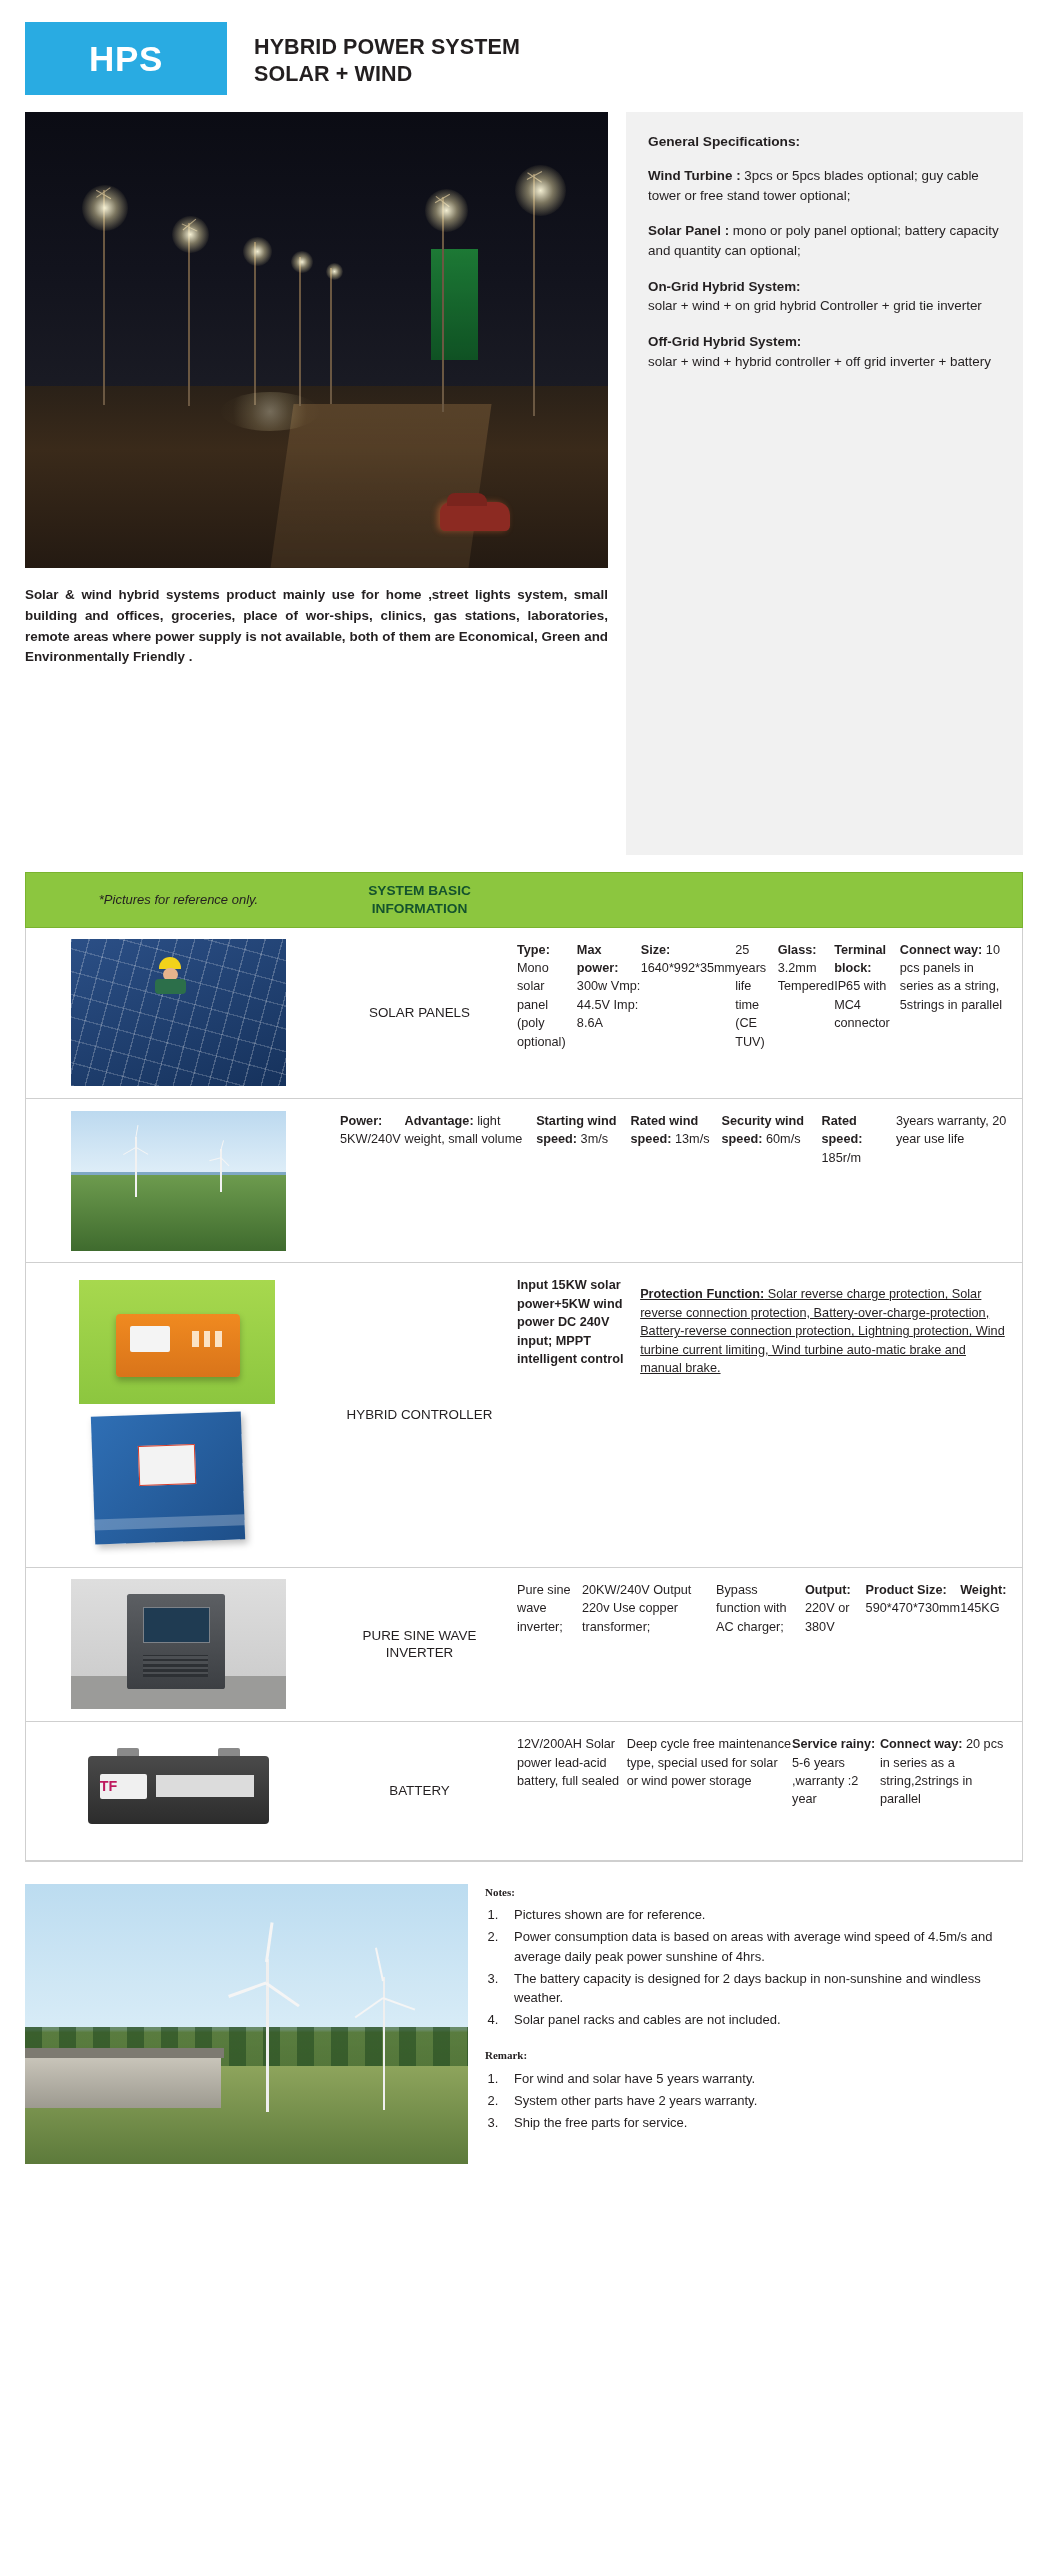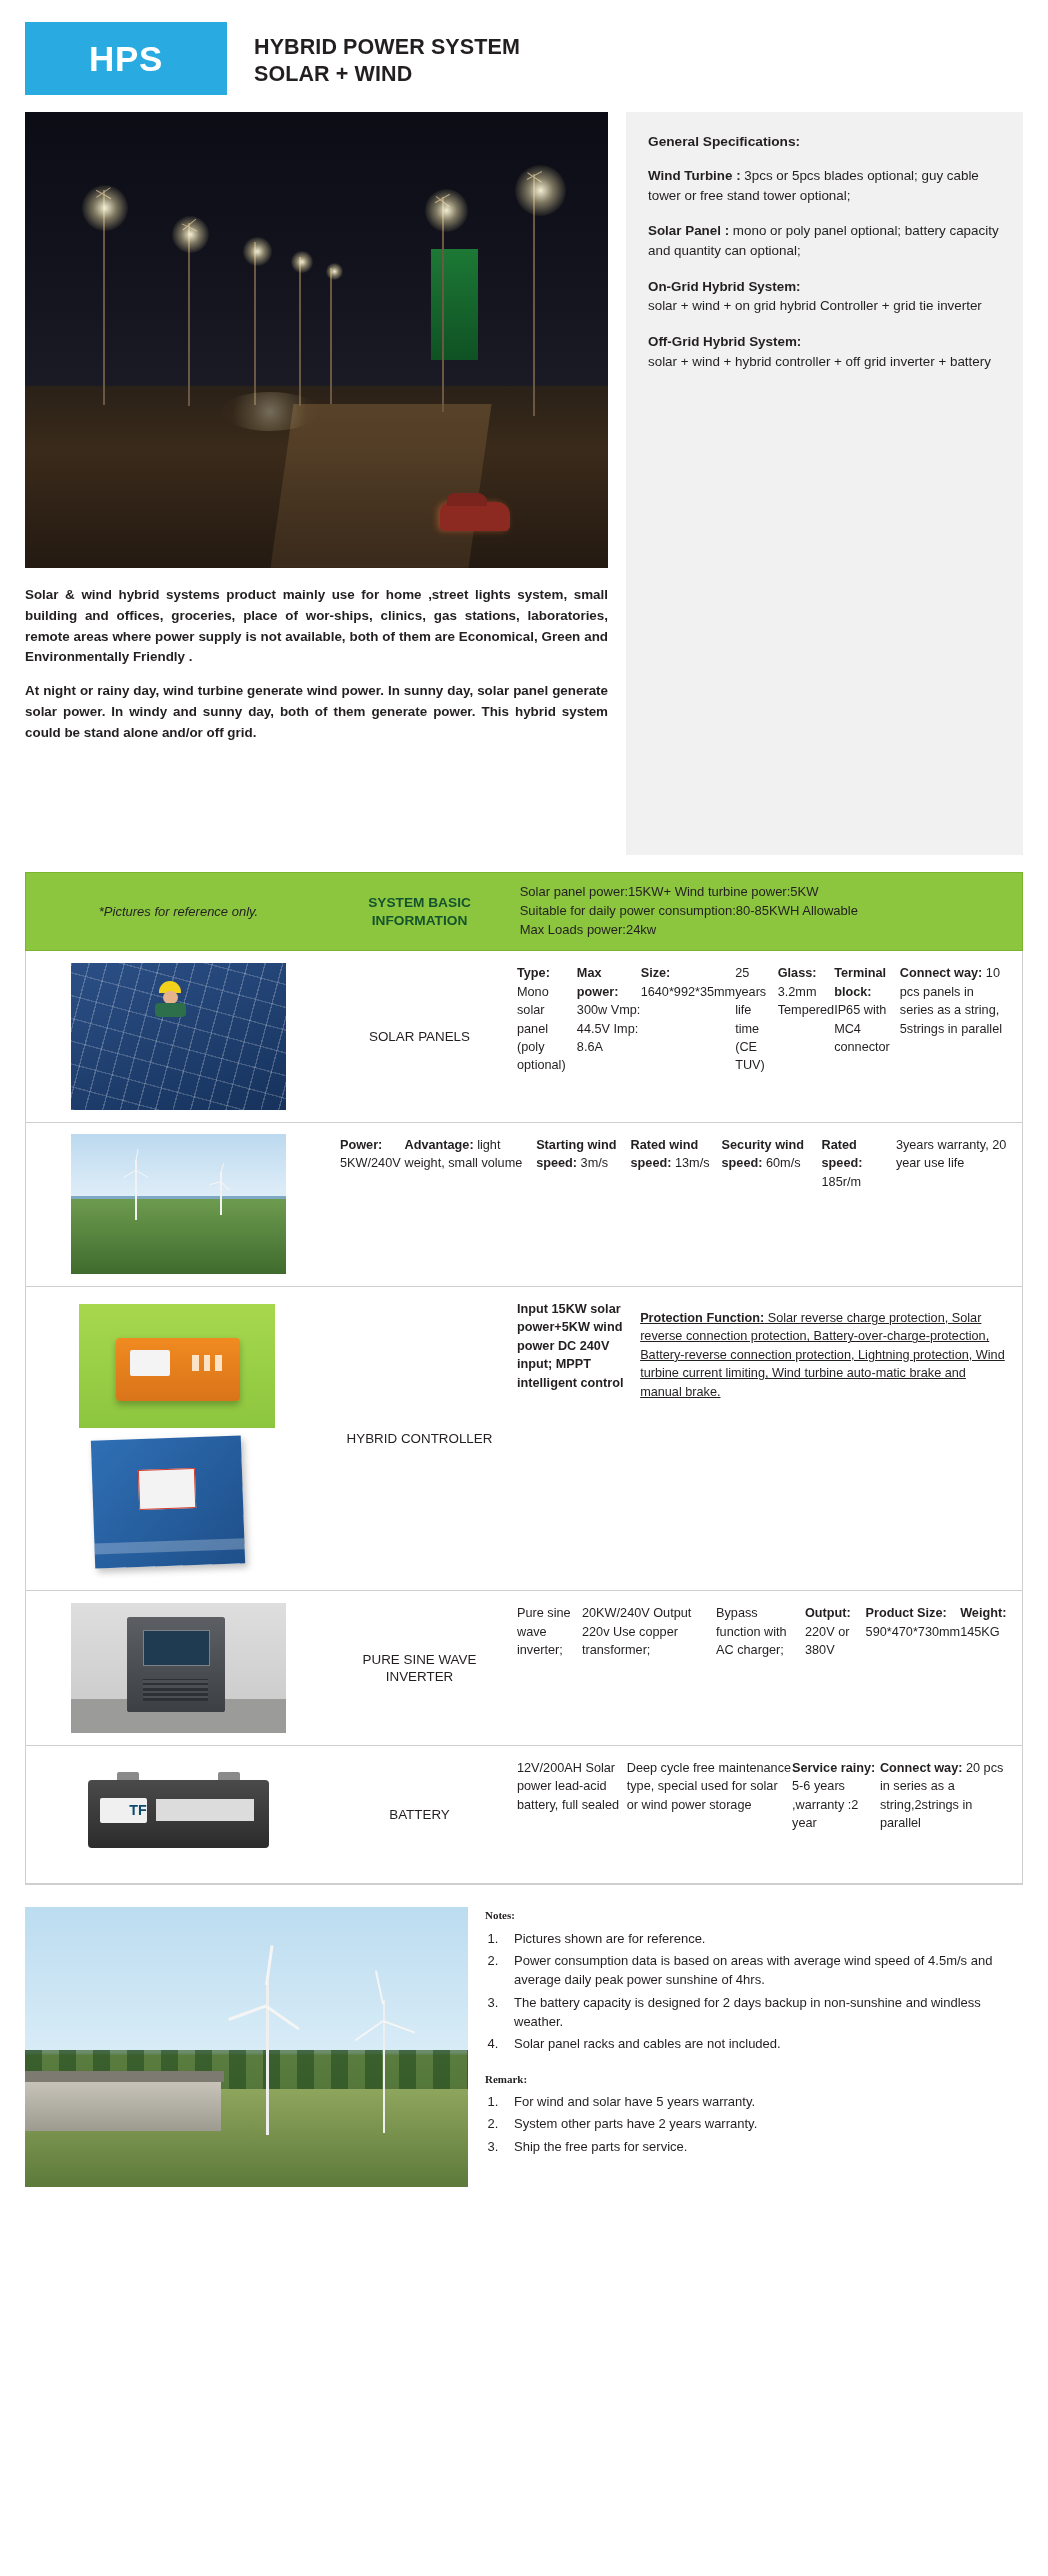--- a/index.html
+++ b/index.html
@@ -364,21 +364,21 @@
   }
   .bat-body {
     position: absolute; left: 17px; top: 22px;
     width: 181px; height: 68px;
     background: linear-gradient(#4a4a4a,#2c2c2c);
     border-radius: 3.9px;
   }
   .bat-body .lbl {
     position: absolute; left: 11.7px; top: 18px;
     width: 47px; height: 25px; background: #f0f0f0; border-radius: 2px;
-    color: #0c4a6e; font-size: 14.3px; font-weight: bold; text-align: right; line-height: 25px;
+    color: #be185d; font-size: 14.3px; font-weight: bold; text-align: left; line-height: 25px;
   }
   .bat-body .strip {
     position: absolute; left: 68px; top: 19.6px;
     width: 98px; height: 22px;
     background: #dcdcdc;
   }
   .bat-term {
     position: absolute; top: 14.3px; width: 22px; height: 10.4px;
     background: #8a8a8a; border-radius: 2px;
   }
@@ -488,21 +488,20 @@
         <div class="np-glow" style="left:301px; top:151px; width:17px; height:17px;"></div>
         <div class="np-glow" style="left:400px; top:77px; width:43px; height:43px;"></div>
         <div class="np-glow" style="left:490px; top:53px; width:51px; height:51px;"></div>
         <div class="np-glow" style="left:196px; top:280px; width:98px; height:39px; opacity:.35;"></div>
 
         <div class="np-car"></div>
       </div>
 
       <div class="body-text">
         <p>Solar &amp; wind hybrid systems product mainly use for home ,street lights system, small building and offices, groceries, place of wor-ships, clinics, gas stations, laboratories, remote areas where power supply is not available, both of them are Economical, Green and Environmentally Friendly .</p>
-        <p>At night or rainy day, wind turbine generate wind power. In sunny day, solar panel generate solar power. In windy and sunny day, both of them generate power. This hybrid system could be stand alone and/or off grid.</p>
       </div>
     </div>
 
     <div class="spec-box">
       <h3>General Specifications:</h3>
 
       <div class="spec-item">
         <b>Wind Turbine :</b><span> 3pcs or 5pcs blades optional; guy cable tower or free stand tower optional;</span>
       </div>
       <div class="spec-item">
@@ -519,25 +518,20 @@
     </div>
   </div>
 
   <div class="green-band">
     <div class="gb-left">*Pictures for reference only.</div>
     <div class="gb-mid">
       <div>
         <div>SYSTEM BASIC</div>
         <div>INFORMATION</div>
       </div>
-    </div>
-    <div class="gb-right">
-      <div>Solar panel power:15KW+ Wind turbine power:5KW</div>
-      <div>Suitable for daily power consumption:80-85KWH Allowable</div>
-      <div>Max Loads power:24kw</div>
     </div>
   </div>
 
   <div class="spec-table">
 
     <div class="row">
       <div class="cell-img">
         <div class="thumb thumb-solar">
           <div class="panel-grid"></div>
           <div class="solar-worker">

